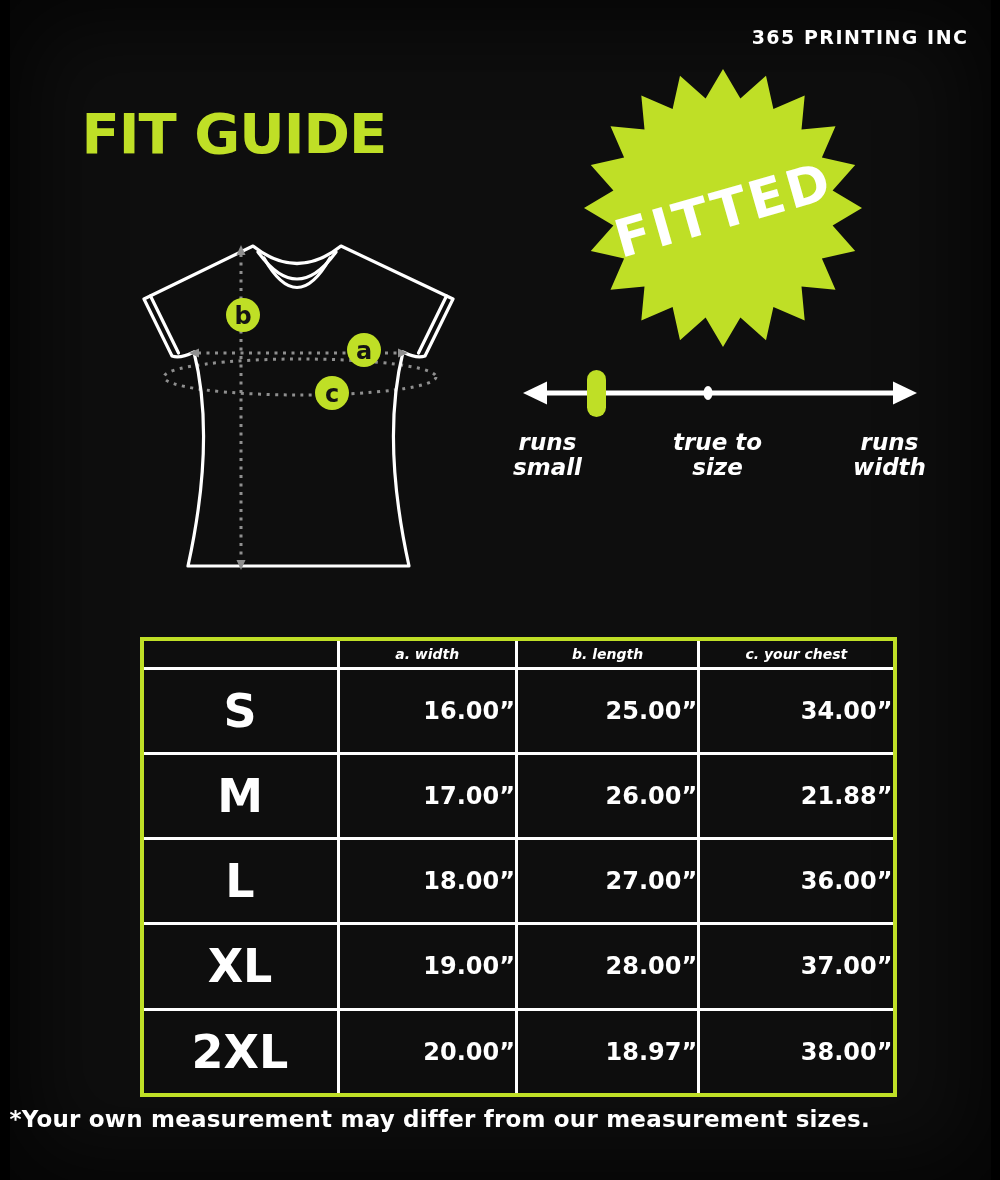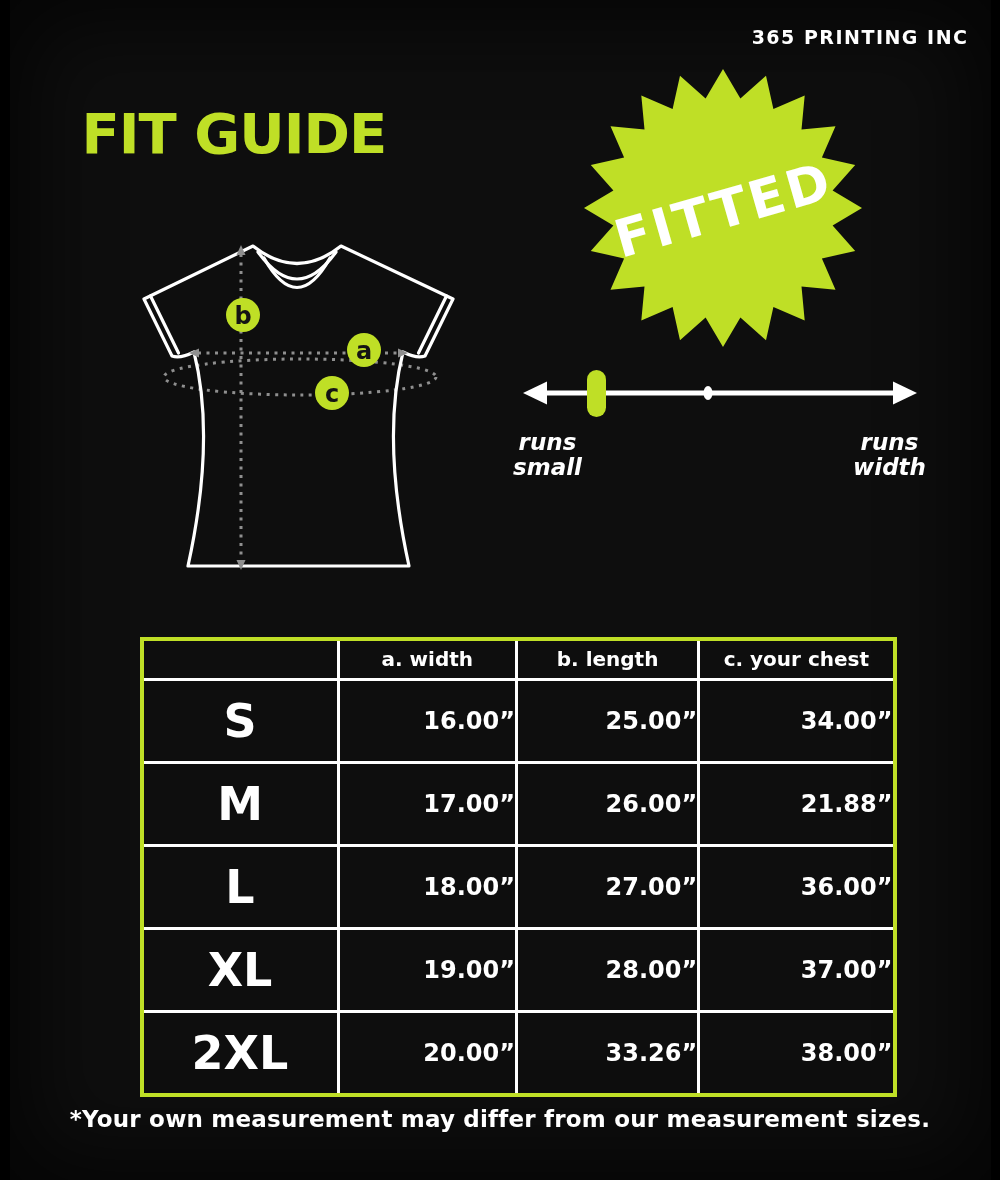--- a/index.html
+++ b/index.html
@@ -61,25 +61,25 @@
     border:4px solid var(--accent);
     color:var(--fg);text-align:center;
   }
   .size-table td,.size-table th{
     border:3px solid #fff;vertical-align:middle;
   }
   .size-table col:nth-child(1){width:26.1%;}
   .size-table col:nth-child(2){width:23.7%;}
   .size-table col:nth-child(3){width:24.2%;}
   .size-table col:nth-child(4){width:26%;}
-  .size-table .hdr{font-size:20px;}
+  .size-table .hdr{font-size:14px;font-style:italic;}
   .size-table .size{font-size:46px;}
   .size-table .val{font-size:24px;text-align:right;}
   .footnote{
-    position:absolute;left:0;right:0;top:1106px;text-align:center;
+    position:absolute;left:0;right:0;top:1106px;text-align:left;
     color:var(--fg);font-size:23px;letter-spacing:0.2px;
   }
 </style>
 </head>
 <body>
 
 <div class="canvas">
 
   <div class="brand">365 PRINTING INC</div>
 
@@ -134,20 +134,24 @@
     <polygon class="scale-arrowhead" points="513,393 537,381.5 537,404.5"></polygon>
     <polygon class="scale-arrowhead" points="907,393 883,381.5 883,404.5"></polygon>
     <ellipse class="scale-dot" cx="698" cy="393" rx="4.5" ry="7"></ellipse>
     <rect class="accent-fill" x="577" y="370" width="19" height="47" rx="9.5"></rect>
   </svg>
 
   <div class="scale-label left">
     <div>runs</div>
     <div>small</div>
   </div>
+  <div class="scale-label center">
+    <div>true to</div>
+    <div>size</div>
+  </div>
   <div class="scale-label right">
     <div>runs</div>
     <div>width</div>
   </div>
 
   <table class="size-table">
     <colgroup>
         <col>
         <col>
         <col>
@@ -180,21 +184,21 @@
     </tr>
     <tr>
       <td class="size">XL</td>
       <td class="val">19.00”</td>
       <td class="val">28.00”</td>
       <td class="val">37.00”</td>
     </tr>
     <tr>
       <td class="size">2XL</td>
       <td class="val">20.00”</td>
-      <td class="val">33.26”</td>
+      <td class="val">18.97”</td>
       <td class="val">38.00”</td>
     </tr>
   </tbody>
     </table>
 
   <div class="footnote">*Your own measurement may differ from our measurement sizes.</div>
 
 </div>
 
 </body></html>

